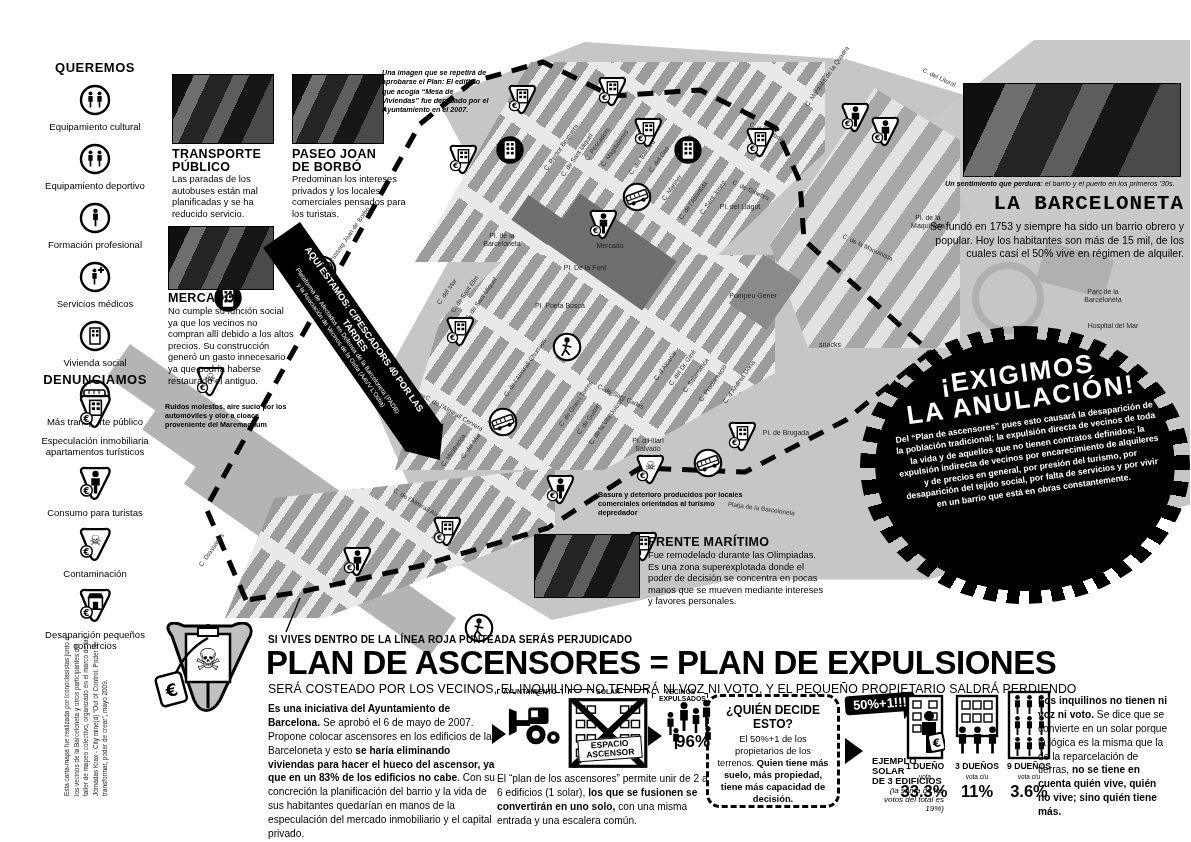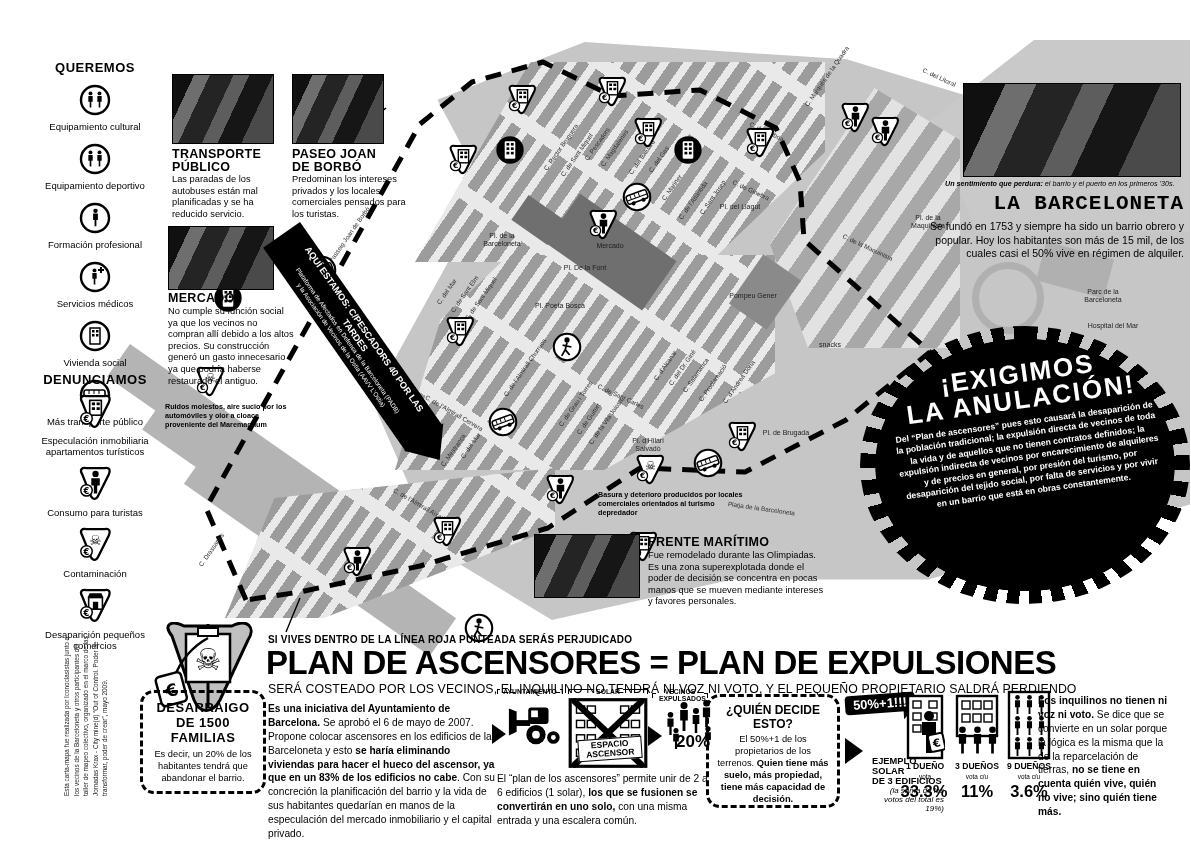--- a/index.html
+++ b/index.html
@@ -386,20 +386,21 @@
   <div class="abs co-text" style="left:292px;top:174px;width:128px">Predominan los intereses privados y los locales comerciales pensados para los turistas.</div>
 
   <div class="abs ph" style="left:168px;top:226px;width:104px;height:62px"></div>
   <div class="abs co-title" style="left:168px;top:292px;width:110px">MERCADO</div>
   <div class="abs co-text" style="left:168px;top:306px;width:128px">No cumple su función social ya que los vecinos no compran allí debido a los altos precios. Su construcción generó un gasto innecesario ya que podría haberse restaurado el antiguo.</div>
 
   <div class="abs ph" style="left:534px;top:534px;width:104px;height:62px"></div>
   <div class="abs co-title" style="left:648px;top:536px;width:180px">FRENTE MARÍTIMO</div>
   <div class="abs co-text" style="left:648px;top:550px;width:178px">Fue remodelado durante las Olimpiadas. Es una zona superexplotada donde el poder de decisión se concentra en pocas manos que se mueven mediante intereses y favores personales.</div>
 
+  <div class="abs cap" style="left:382px;top:68px;width:110px">Una imagen que se repetirá de aprobarse el Plan: El edificio que acogía “Mesa de Viviendas” fue derribado por el Ayuntamiento en el 2007.</div>
 
   <div class="abs note" style="left:165px;top:402px;width:122px">Ruidos molestos, aire sucio por los automóviles y olor a cloaca proveniente del Maremagnum</div>
   <div class="abs note" style="left:598px;top:490px;width:150px">Basura y deterioro producidos por locales comerciales orientados al turismo depredador</div>
 
   <div class="abs banner">
     <div class="b1">AQUÍ ESTAMOS: C/PESCADORS 40 POR LAS TARDES</div>
     <div class="b2">Plataforma de Afectados en Defensa de la Barceloneta (PADB)</div>
     <div class="b2">y la Asociación de Vecinos de la Ostia (AAVV L’Ostia)</div>
     <div class="head"></div>
   </div>
@@ -424,25 +425,20 @@
     <line x1="58" y1="2" x2="58" y2="86" stroke="#000" stroke-width="3"></line>
     <rect x="36" y="12" width="44" height="48" fill="#fff" stroke="#000" stroke-width="2.5"></rect>
     <rect x="48" y="6" width="20" height="8" fill="#fff" stroke="#000" stroke-width="2"></rect>
     <text x="58" y="48" font-size="30" text-anchor="middle" font-family="DejaVu Sans">☠</text>
     <path d="M58,16 C40,26 30,40 24,56" fill="none" stroke="#000" stroke-width="2.5"></path>
     <g transform="rotate(-15 22 66)">
       <rect x="8" y="52" width="26" height="30" rx="4" fill="#fff" stroke="#000" stroke-width="2.5"></rect>
       <text x="21" y="74" font-size="17" font-weight="bold" text-anchor="middle" font-family="DejaVu Sans">€</text>
     </g>
   </svg>
-  <div class="abs dashbox" style="left:140px;top:690px;width:120px;height:90px;padding-top:8px">
-    <div class="desar-t">DESARRAIGO</div>
-    <div class="desar-t">DE 1500 FAMILIAS</div>
-    <div class="small" style="text-align:center;padding:2px 8px">Es decir, un 20% de los habitantes tendrá que abandonar el barrio.</div>
-  </div>
 
   <div class="abs kicker" style="left:268px;top:634px">SI VIVES DENTRO DE LA LÍNEA ROJA PUNTEADA SERÁS PERJUDICADO</div>
   <div class="abs headline" style="left:266px;top:644px">PLAN DE ASCENSORES = PLAN DE EXPULSIONES</div>
   <div class="abs subhead" style="left:268px;top:682px">SERÁ COSTEADO POR LOS VECINOS, EL INQUILINO NO TENDRÁ NI VOZ NI VOTO, Y EL PEQUEÑO PROPIETARIO SALDRÁ PERDIENDO</div>
 
   <div class="abs para" style="left:268px;top:702px;width:228px">
     <b>Es una iniciativa del Ayuntamiento de Barcelona.</b><span> Se aprobó el 6 de mayo de 2007. Propone colocar ascensores en los edificios de la Barceloneta y esto </span><b>se haría eliminando viviendas para hacer el hueco del ascensor, ya que en un 83% de los edificios no cabe</b><span>. Con su concreción la planificación del barrio y la vida de sus habitantes quedarían en manos de la especulación del mercado inmobiliario y el capital privado.</span>
   </div>
 
   <div class="abs blabel" style="left:497px;top:688px;width:66px">
@@ -491,21 +487,21 @@
   <div class="abs esp" style="left:578px;top:738px;width:58px">ESPACIO ASCENSOR</div>
   <div class="abs arrowR" style="left:648px;top:726px"></div>
   <svg class="abs" style="left:662px;top:698px" width="52" height="56" viewBox="0 0 52 56">
     <use href="#i-man" x="2" y="14" width="13" height="23"></use>
     <use href="#i-man" x="14" y="4" width="16" height="29"></use>
     <use href="#i-man" x="27" y="10" width="14" height="25"></use>
     <use href="#i-man" x="37" y="2" width="15" height="27"></use>
     <use href="#i-man" x="8" y="30" width="12" height="21"></use>
     <use href="#i-man" x="40" y="28" width="12" height="22"></use>
   </svg>
-  <div class="abs pct20" style="left:676px;top:732px">20%</div>
+  <div class="abs pct20" style="left:676px;top:732px">96%</div>
   <div class="abs para" style="left:497px;top:772px;width:212px">
     <span>El “plan de los ascensores” permite unir de 2 a 6 edificios (1 solar), </span><b>los que se fusionen se convertirán en uno solo,</b><span> con una misma entrada y una escalera común.</span>
   </div>
 
   <div class="abs dashbox" style="left:706px;top:694px;width:128px;height:102px;padding-top:6px">
     <div style="font-size:12px;font-weight:900;text-align:center">¿QUIÉN DECIDE ESTO?</div>
     <div class="small" style="text-align:center;padding:2px 7px">
       <span>El 50%+1 de los propietarios de los terrenos. </span><b>Quien tiene más suelo, más propiedad, tiene más capacidad de decisión.</b>
     </div>
   </div>

